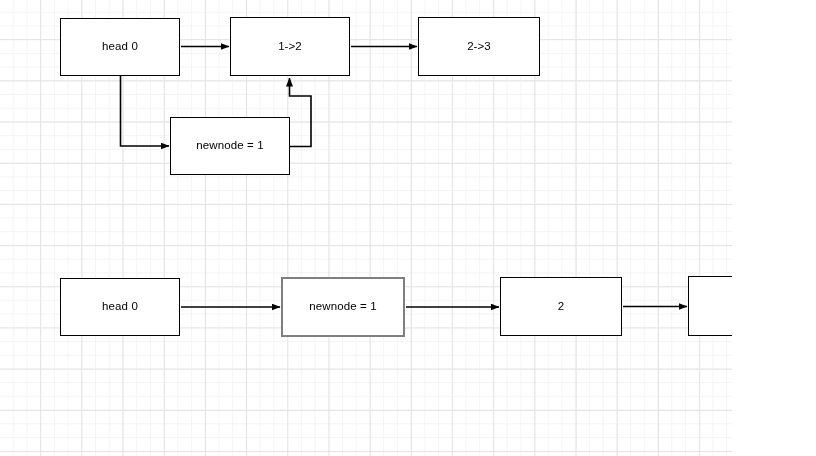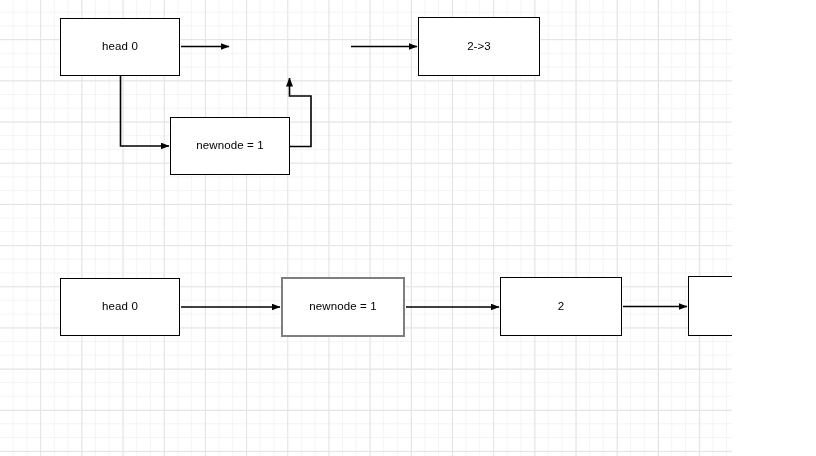--- a/index.html
+++ b/index.html
@@ -81,20 +81,23 @@
 
     <line x1="406" y1="307" x2="499" y2="307" stroke="#000000" stroke-width="1.6" marker-end="url(#arrowhead)"></line>
 
     <line x1="623" y1="306.5" x2="687" y2="306.5" stroke="#000000" stroke-width="1.6" marker-end="url(#arrowhead)"></line>
   </svg>
 
   <div class="node-box" style="left:60px; top:18px; width:120px; height:58px;">
     <span class="node-label">head 0</span>
   </div>
 
+  <div class="node-box" style="left:230px; top:17px; width:120px; height:59px;">
+    <span class="node-label">1-&gt;2</span>
+  </div>
 
   <div class="node-box" style="left:418px; top:17px; width:122px; height:59px;justify-content:center;">
     <span class="node-label">2-&gt;3</span>
   </div>
 
   <div class="node-box" style="left:170px; top:117px; width:120px; height:58px;">
     <span class="node-label">newnode = 1</span>
   </div>
 
   <div class="node-box" style="left:60px; top:278px; width:120px; height:58px;">

